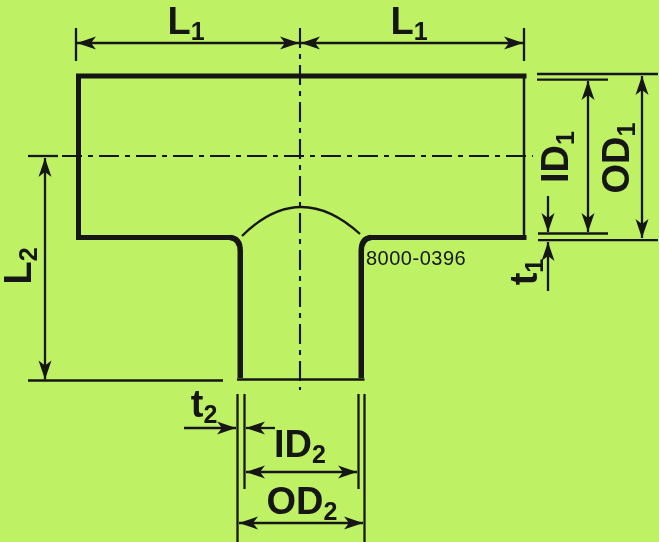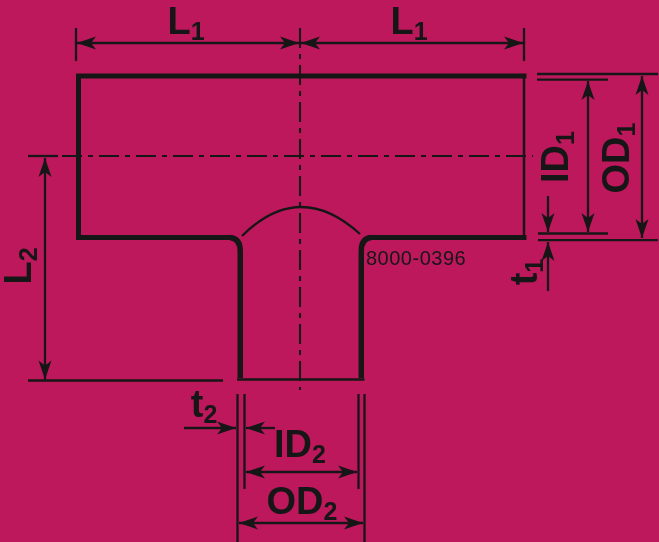--- a/index.html
+++ b/index.html
@@ -1,16 +1,16 @@
 <!DOCTYPE html>
 <html><head>
 <meta charset="utf-8">
 <style>
   html,body{margin:0;padding:0;background:#ffffff;}
-  .stage{position:relative;width:659px;height:542px;background:#be185d;overflow:hidden;}
+  .stage{position:relative;width:659px;height:542px;background:#bef264;overflow:hidden;}
   svg{display:block;}
   .thick{stroke:#161616;stroke-width:5;fill:none;stroke-linecap:square;}
   .wall{stroke:#161616;stroke-width:5.5;fill:none;stroke-linecap:butt;}
   .thin{stroke:#161616;stroke-width:2.3;fill:none;stroke-linecap:butt;}
   .end{stroke:#161616;stroke-width:2.5;fill:none;}
   .center{stroke:#161616;stroke-width:2.1;fill:none;stroke-dasharray:20 6 5 6;}
   .arrow{fill:#161616;stroke:none;}
   .dim-label{font-family:"Liberation Sans","DejaVu Sans",sans-serif;font-weight:bold;font-size:38px;fill:#161616;}
   .dim-label .sub{font-size:25px;}
   .pn{font-family:"Liberation Sans","DejaVu Sans",sans-serif;font-size:20px;fill:#161616;letter-spacing:0.5px;}

